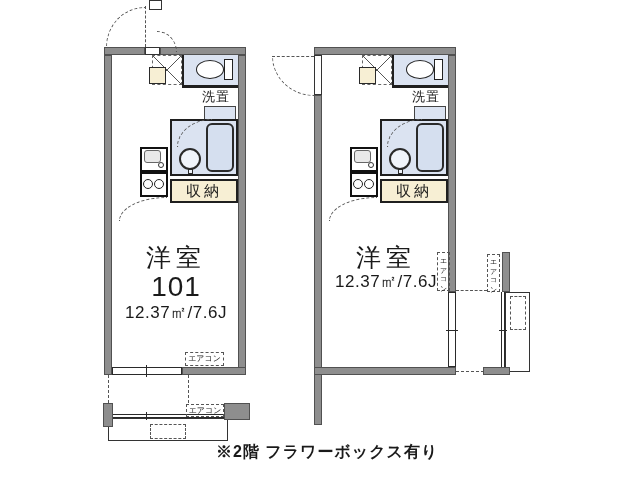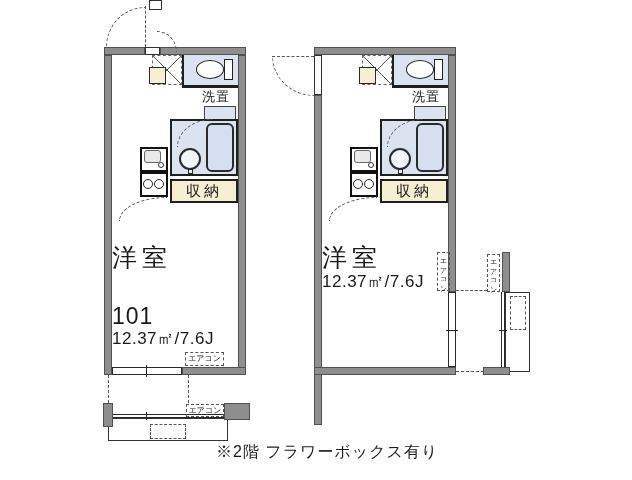--- a/index.html
+++ b/index.html
@@ -33,25 +33,25 @@
   .arc-bl { border-bottom:1px dashed #555; border-left:1px dashed #555; border-bottom-left-radius:100% 100%; }
   .dash-v { border-left:1px dashed #555; }
   .dash-h { border-top:1px dashed #555; }
   .win-h { background:#fff; border-top:1px solid #2a2a2a; border-bottom:1px solid #2a2a2a; }
   .win-v { background:#fff; border-left:1px solid #2a2a2a; border-right:1px solid #2a2a2a; }
   .tick { background:#2a2a2a; }
   .lbl { display:flex; align-items:center; justify-content:center; white-space:nowrap; }
   .lbl-laundry { font-size:13px; letter-spacing:1px; }
   .lbl-ac { font-size:8px; line-height:1; color:#222; }
   .vtext { writing-mode:vertical-rl; text-orientation:upright; letter-spacing:1px; font-size:7px; }
-  .room-stack { }
+  .room-stack { text-align:center; }
   .room-type { font-size:25px; letter-spacing:5px; line-height:1.15; font-weight:500; }
-  .room-num { font-size:23px; line-height:1.1; letter-spacing:1px;margin-top:32px; }
+  .room-num { font-size:28px; line-height:1.1; letter-spacing:1px; }
   .room-area { font-size:17px; line-height:1.2; letter-spacing:.5px; }
-  .note { font-size:16px; letter-spacing:1px; font-weight:400; white-space:nowrap; }
+  .note { font-size:16px; letter-spacing:1px; font-weight:700; white-space:nowrap; }
 </style>
 </head>
 <body>
 
 <div class="stage">
 
   <div>
 
     <div class="a wall" style="left:104px;top:47px;width:41px;height:8px"></div>
     <div class="a thinbox" style="left:145px;top:47px;width:15px;height:8px"></div>

